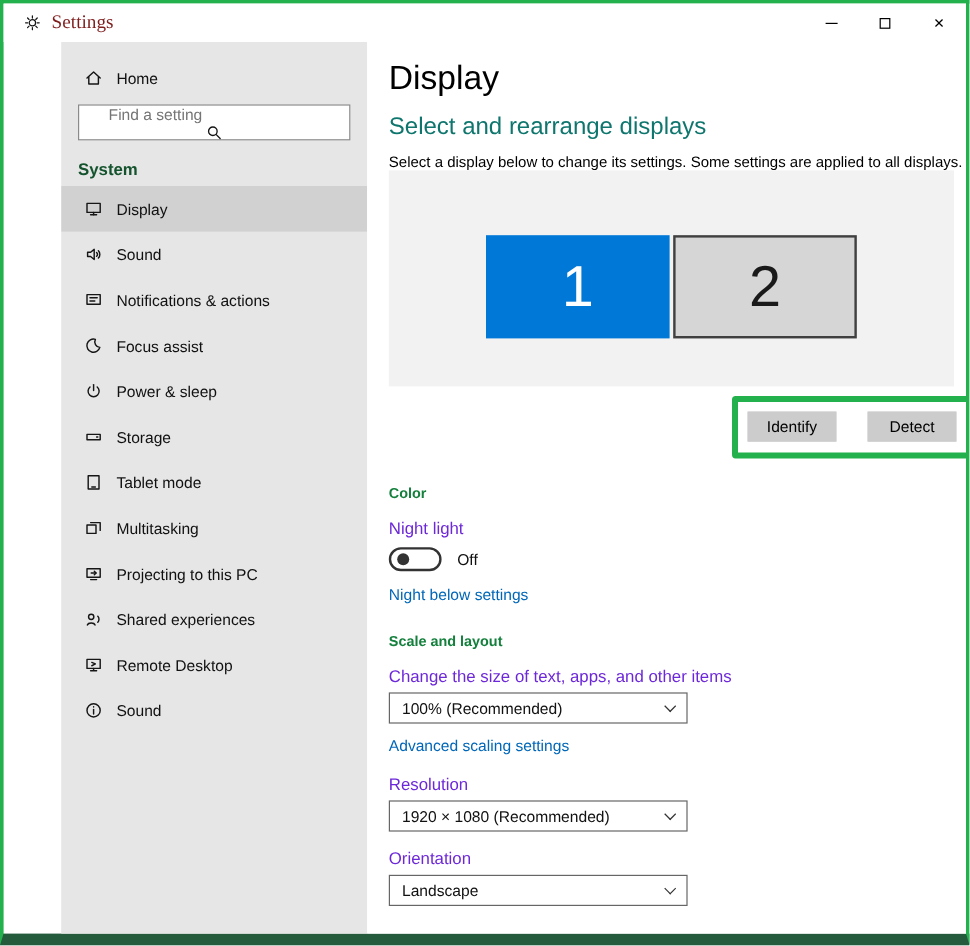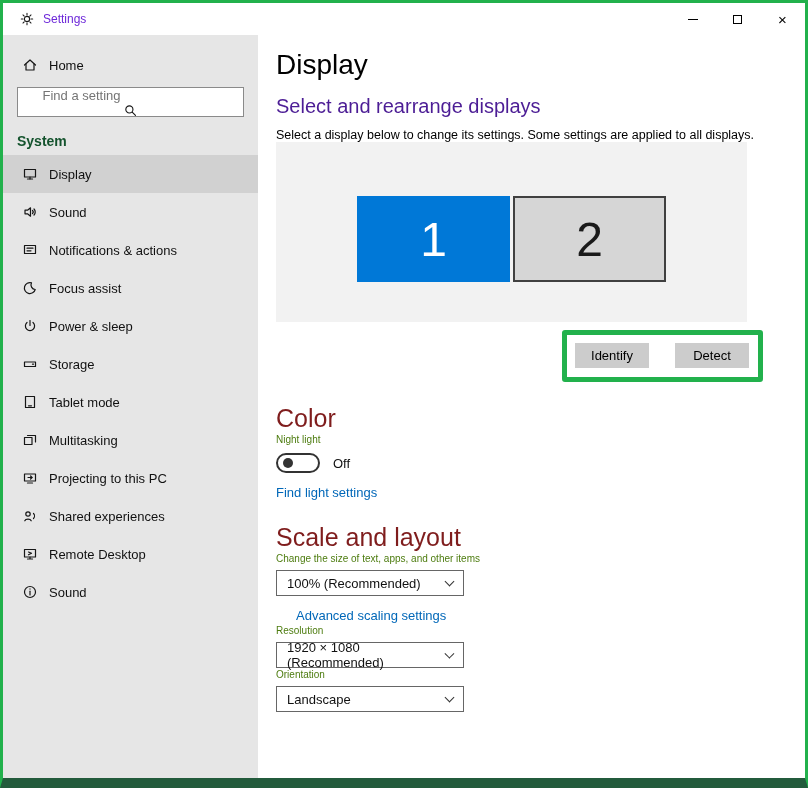--- a/index.html
+++ b/index.html
@@ -9,72 +9,72 @@
     color:#111; background:#fff; overflow:hidden;
   }
   .frame {
     width:808px; height:788px;
     border:3px solid #22b14c; border-bottom:10px solid #235b3c;
     display:flex; flex-direction:column; background:#fff;
   }
   
   .titlebar { height:32px; flex:0 0 auto; display:flex; align-items:center; background:#fff; }
   .app-icon { margin-left:17px; display:flex; }
-  .titlebar-title { margin-left:9px; font-size:12px; color:#6d28d9; }
+  .titlebar-title { margin-left:9px; font-size:16px; color:#7f1d1d;font-family:Liberation Serif, serif; }
   .win-controls { margin-left:auto; display:flex; height:100%; }
   .ctrl { width:45px; height:100%; display:flex; align-items:center; justify-content:center; cursor:default; }
   .min-glyph { width:10px; height:1px; background:#000; }
   .max-glyph { width:9px; height:9px; border:1px solid #000; }
   .close-glyph { font-size:15px; line-height:1; color:#000; }
   
-  .body-row { flex:1; display:flex; min-height:0; }
+  .body-row { flex:1; display:flex; min-height:0;padding-left:48px; }
   
   .sidebar { width:255px; flex:0 0 auto; background:#e6e6e6; padding-top:12px; overflow:hidden; }
   .side-item { height:38px; display:flex; align-items:center; padding-left:19px; gap:11px; font-size:13px; cursor:default; }
   .side-item.selected { background:#d1d1d1; }
   .home-item { height:36px; }
   .search-box {
     margin:4px 14px; height:30px; background:#fff;
     border:1px solid #8a8a8a; display:flex; align-items:center; padding:0 8px;flex-direction:column;
   }
   .search-box input { flex:1; border:none; outline:none; background:transparent; font-size:13px; color:#333; font-family:inherit; }
   .section-label { font-size:14px; font-weight:bold; padding:12px 0 6px 14px; color:#14532d; }
   svg.ic { flex:0 0 auto; }
   svg.ic * { fill:none; stroke:#161616; stroke-width:1.2; stroke-linecap:round; stroke-linejoin:round; }
   
   .main { flex:1; background:#fff; padding:14px 0 0 18px; overflow:hidden; min-width:0; }
   .page-title { font-size:28px; font-weight:300; color:#000; margin-bottom:14px; }
-  .h2 { font-size:20px; font-weight:400; color:#4c1d95; margin-bottom:10px; }
+  .h2 { font-size:20px; font-weight:400; color:#0f766e; margin-bottom:10px; }
   .desc { font-size:12.5px; color:#000; margin-bottom:0; }
   .preview {
     width:471px; height:180px; background:#f2f2f2;
     display:flex; align-items:center; justify-content:center; gap:3px; padding-top:14px;
   }
   .monitor { width:153px; height:86px; display:flex; align-items:center; justify-content:center; font-size:48px; font-weight:300; cursor:default; }
   .monitor.m1 { background:#0078d7; color:#fff; }
   .monitor.m2 { background:#d6d6d6; border:2px solid #404040; color:#1a1a1a; }
   .identify-row { width:471px; display:flex; justify-content:flex-end; margin-top:8px; }
   .green-annotation {
     border:5px solid #22b14c; border-radius:3px;
     padding:8px 9px 9px 8px; display:flex; gap:26px; margin-right:-16px;
   }
   .btn {
     min-width:74px; height:25px; background:#cccccc; border:1px solid #cccccc;
     font-size:13px; font-family:inherit; color:#000; padding:0 12px; cursor:default;
   }
-  .section-h { font-size:25px; font-weight:400; color:#7f1d1d; margin-top:22px; }
-  .field-label { font-size:10px; color:#4d7c0f; margin-top:1px; }
+  .section-h { font-size:12px; font-weight:700; color:#15803d; margin-top:22px; }
+  .field-label { font-size:14px; color:#6d28d9; margin-top:14px; }
   .toggle-row { display:flex; align-items:center; gap:13px; margin-top:8px; }
   .toggle { width:44px; height:20px; border:2px solid #333; border-radius:10px; position:relative; background:#fff; cursor:default; }
   .toggle .knob { position:absolute; left:5px; top:3px; width:10px; height:10px; border-radius:50%; background:#333; }
   .toggle-state { font-size:13px; }
   .link { color:#0067b8; font-size:13px; display:inline-block; cursor:pointer; }
   .link-mt { margin-top:12px; }
   .dropdown {
-    width:188px; height:26px; border:1px solid #666; background:#fff;
+    width:249px; height:26px; border:1px solid #666; background:#fff;
     display:flex; align-items:center; justify-content:space-between;
     padding:0 10px; margin-top:6px; font-size:13px; cursor:default;
   }
   .chevron { width:7px; height:7px; border-right:1.5px solid #333; border-bottom:1.5px solid #333; transform:rotate(45deg); margin-top:-3px; }
 </style>
 </head>
 <body>
 
 <div class="frame">
 
@@ -252,29 +252,29 @@
       </div>
 
       <div class="section-h">Color</div>
       <div class="field-label">Night light</div>
       <div class="toggle-row">
         <div class="toggle">
           <div class="knob"></div>
         </div>
         <span class="toggle-state">Off</span>
       </div>
-      <span class="link link-mt">Find light settings</span>
+      <span class="link link-mt">Night below settings</span>
 
       <div class="section-h">Scale and layout</div>
       <div class="field-label">Change the size of text, apps, and other items</div>
       <div class="dropdown">
         <span>100% (Recommended)</span>
         <span class="chevron"></span>
       </div>
-      <div style="margin-top:10px;margin-left:20px;">
+      <div style="margin-top:10px;">
         <span class="link">Advanced scaling settings</span>
       </div>
 
       <div class="field-label">Resolution</div>
       <div class="dropdown">
         <span>1920 × 1080 (Recommended)</span>
         <span class="chevron"></span>
       </div>
 
       <div class="field-label">Orientation</div>

